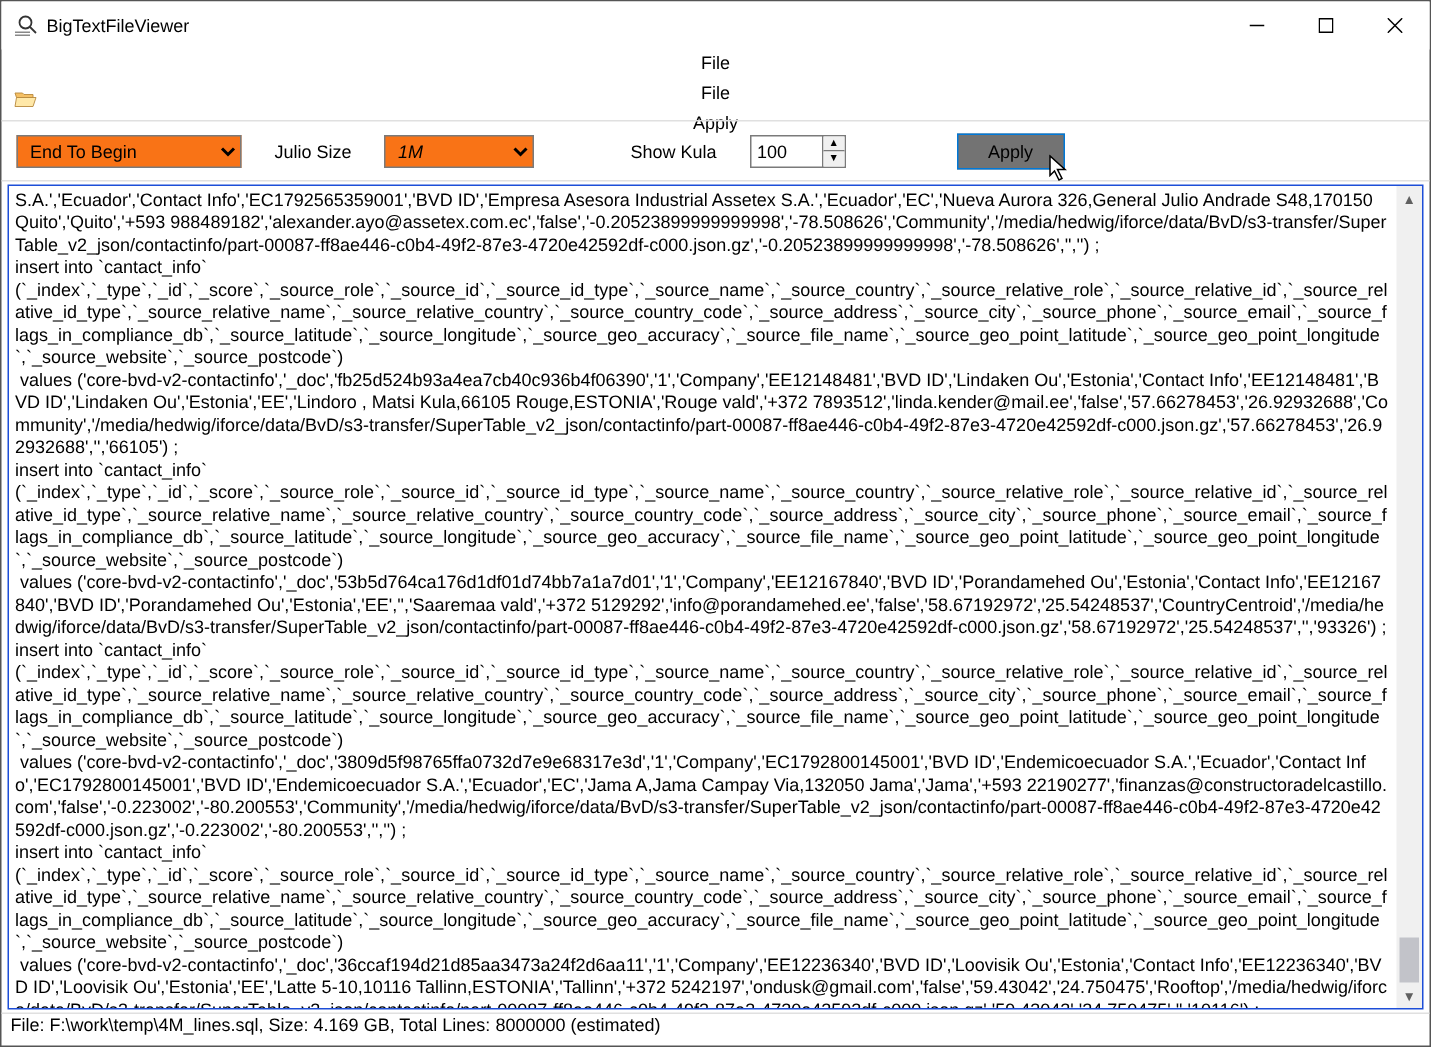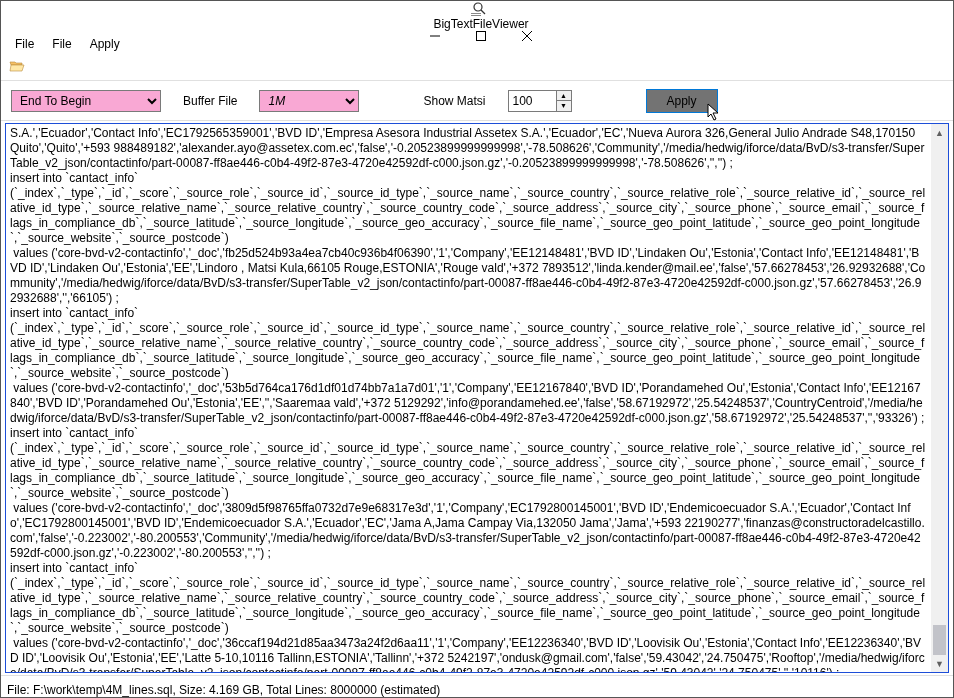--- a/index.html
+++ b/index.html
@@ -1,46 +1,46 @@
 <!DOCTYPE html>
 <html><head>
 <meta charset="utf-8">
 <style>
   * { box-sizing: border-box; }
   html, body { margin: 0; padding: 0; font-family: "Segoe UI", Tahoma, sans-serif; font-size: 12px; color: #000; background: #fff; }
   .window { width: 954px; height: 698px; border: 1px solid #555; display: flex; flex-direction: column; background: #fff; }
-  .titlebar { height: 32px; display: flex; align-items: center; padding: 0 0 0 8px; background: #fff; flex-direction: column; }
+  .titlebar { height: 32px; display: flex; align-items: center; padding: 0 0 0 8px; background: #fff; }
   .titlebar .icon { width: 16px; height: 16px; margin-right: 6px; }
   .titlebar .title { flex: 1; font-size: 12px; }
   .winbtns { display: flex; height: 100%; }
   .winbtn { width: 46px; display: flex; align-items: center; justify-content: center; }
   .winbtn svg { display: block; }
-  .menubar { height: 22px; display: flex; align-items: center; padding: 0 6px; gap: 2px; }
+  .menubar { height: 22px; display: flex; align-items: center; padding: 0 6px; gap: 2px; flex-direction: column; }
   .menubar .menuitem { padding: 2px 8px; font-size: 12px; }
   .toolbar { height: 26px; display: flex; align-items: center; padding: 0 6px; border-bottom: 1px solid #e0e0e0; }
   .toolbar .tbtn { width: 20px; height: 20px; display: flex; align-items: center; justify-content: center; }
   .options { height: 40px; display: flex; align-items: center; padding: 0 10px; gap: 22px; border-bottom: 1px solid #e0e0e0; }
-  .dropdown { height: 22px; border: 1px solid #7a7a7a; background: #f9a8d4; font-size: 12px; padding: 1px 4px; }
+  .dropdown { height: 22px; border: 1px solid #7a7a7a; background: #f97316; font-size: 12px; padding: 1px 4px; }
   .dropdown.sort { width: 150px; }
   .dropdown.buf { width: 100px; font-style: italic; }
   .label { font-size: 12px; }
   .numbox { display: flex; align-items: center; border-radius: 11px; }
   .numbox input { width: 48px; height: 22px; border: 1px solid #7a7a7a; border-right: none; font-size: 12px; padding: 1px 4px; }
   .spinner { width: 16px; height: 22px; display: flex; flex-direction: column; border: 1px solid #7a7a7a; }
   .spinner div { flex: 1; display: flex; align-items: center; justify-content: center; font-size: 7px; line-height: 1; background: #f0f0f0; }
   .spinner div:first-child { border-bottom: 1px solid #7a7a7a; }
   .applybtn { height: 24px; width: 72px; border: 1px solid #0078d7; background: #737373; font-size: 12px; display: flex; align-items: center; justify-content: center; cursor: pointer; position: relative; }
   .cursor { position: absolute; right: -4px; bottom: -14px; pointer-events: none; }
   .content-wrap { flex: 1; display: flex; min-height: 0; margin: 2px 4px; border: 1px solid #1d4ed8; }
   .content { flex: 1; overflow: hidden; padding: 2px 4px; font-size: 12px; line-height: 15px; white-space: pre-wrap; word-break: break-all; font-family: "Segoe UI", Tahoma, sans-serif; }
   .vscroll { width: 17px; background: #f0f0f0; display: flex; flex-direction: column; }
   .vscroll .arrow { height: 17px; display: flex; align-items: center; justify-content: center; font-size: 9px; color: #606060; }
   .vscroll .track { flex: 1; position: relative; }
   .vscroll .thumb { position: absolute; left: 2px; right: 2px; bottom: 0; height: 30px; background: #c2c3c9; }
-  .statusbar { height: 22px; border-top: 1px solid #e0e0e0; display: flex; align-items: flex-end; padding: 0 6px; font-size: 12px; }
+  .statusbar { height: 22px; border-top: 1px solid #e0e0e0; display: flex; align-items: flex-start; padding: 0 6px; font-size: 12px; }
   .gap { flex: 1; }
 </style>
 </head>
 <body>
 
 <div class="window">
 
   <div class="titlebar">
     <span class="icon">
       <svg width="16" height="16" viewBox="0 0 16 16">
@@ -85,26 +85,26 @@
           <path d="M2 7 h13 l-2 6 H1 Z" fill="#ffe8a8" stroke="#b8893c" stroke-width="0.6"></path>
         </svg>
       </span>
     </div>
   </div>
 
   <div class="options">
     <select class="dropdown sort">
       <option>End To Begin</option>
     </select>
-    <span class="label">Buffer File</span>
+    <span class="label">Julio Size</span>
     <select class="dropdown buf">
       <option>1M</option>
     </select>
     <div class="gap" style="flex:0 0 20px"></div>
-    <span class="label">Show Matsi</span>
+    <span class="label">Show Kula</span>
     <div class="numbox">
       <input type="text" value="100" style="">
       <div class="spinner">
         <div>▲</div>
         <div>▼</div>
       </div>
     </div>
     <div class="gap" style="flex:0 0 30px"></div>
     <div class="applybtn">
       <span>Apply</span>

